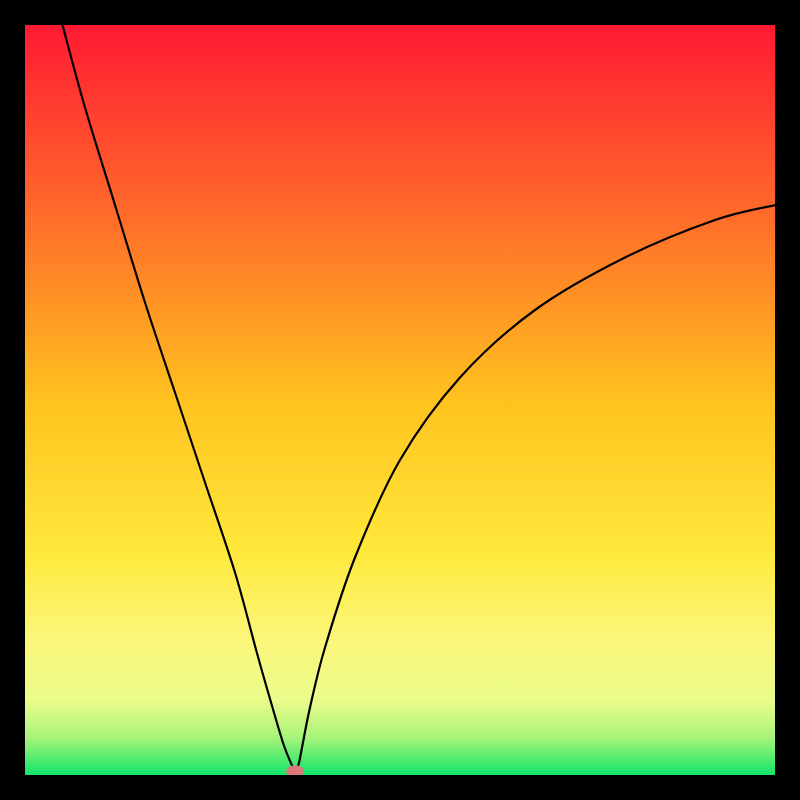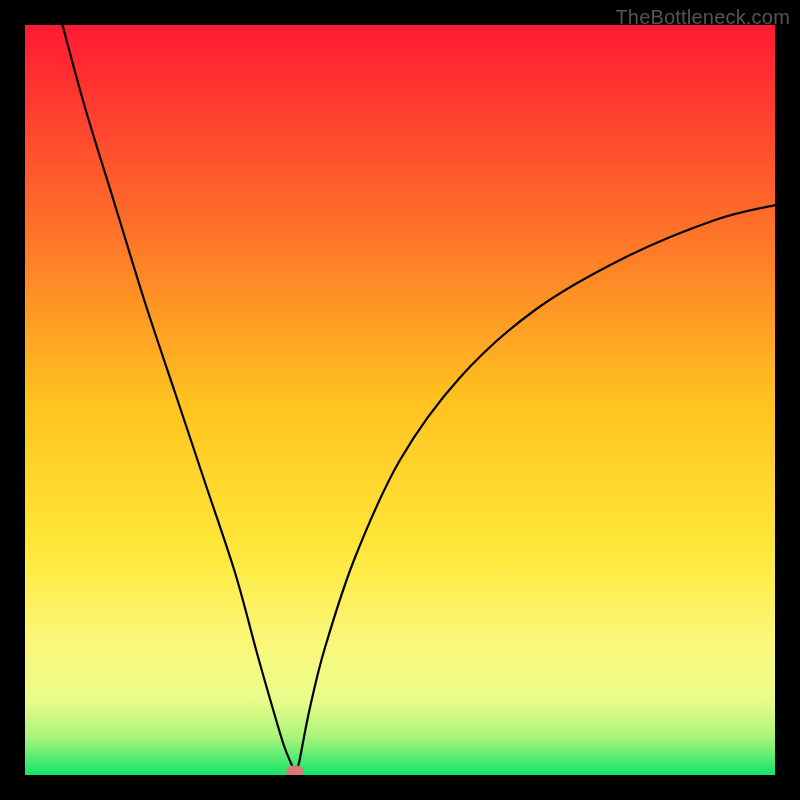--- a/index.html
+++ b/index.html
@@ -38,21 +38,20 @@
   svg.plot {
     width: 750px;
     height: 750px;
     display: block;
   }
 </style>
 </head>
 <body>
 
 <div class="outer">
-  <div class="watermark">TheBottleneck.com</div>
 
   <div class="plot-frame">
     <svg class="plot" viewBox="0 0 750 750" preserveAspectRatio="none">
       <defs>
         <linearGradient id="bg-grad" x1="0" y1="0" x2="0" y2="1">
             <stop offset="0%" stop-color="#ff1a33"></stop>
             <stop offset="25%" stop-color="#ff6a2a"></stop>
             <stop offset="50%" stop-color="#ffc21f"></stop>
             <stop offset="70%" stop-color="#ffe83a"></stop>
             <stop offset="82%" stop-color="#fbf77a"></stop>

